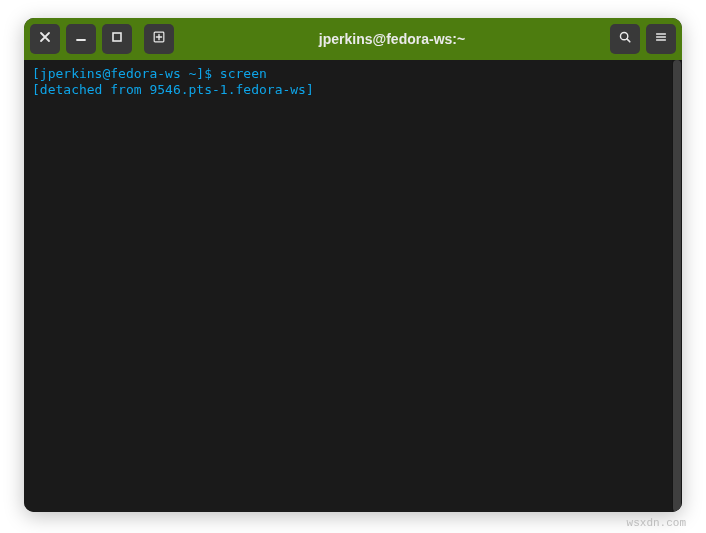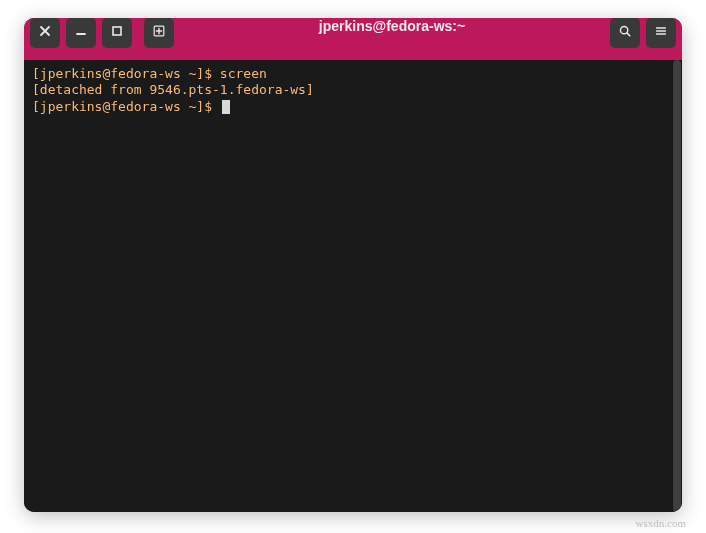--- a/index.html
+++ b/index.html
@@ -18,22 +18,23 @@
       height: 494px;
       background: #1e1e1e;
       border-radius: 10px;
       box-shadow: 0 4px 20px rgba(0,0,0,0.25);
       overflow: hidden;
       display: flex;
       flex-direction: column;
     }
     .titlebar {
       height: 42px;
-      background: #be185d;
+      background: #4d7c0f;
       display: flex;
+      align-items: center;
       padding: 0 6px;
       gap: 6px;
       flex-shrink: 0;
     }
     .titlebar-btn {
       width: 30px;
       height: 30px;
       border-radius: 5px;
       background: #393939;
       display: flex;
@@ -57,21 +58,21 @@
       display: flex;
       gap: 6px;
     }
     .terminal-body {
       flex: 1;
       background: #1a1a1a;
       padding: 6px 8px;
       font-family: "DejaVu Sans Mono", "Liberation Mono", monospace;
       font-size: 13px;
       line-height: 1.25;
-      color: #fdba74;
+      color: #0ea5e9;
       overflow: hidden;
       position: relative;
     }
     .terminal-line {
       white-space: pre;
     }
     .cursor-block {
       display: inline-block;
       width: 8px;
       height: 14px;
@@ -95,21 +96,21 @@
       height: 100%;
       background: #3f3f3f;
       border-radius: 4px;
     }
     .watermark {
       position: absolute;
       right: 20px;
       bottom: 4px;
       font-size: 11px;
       color: #bdbdbd;
-      font-family: Liberation Serif, serif;
+      font-family: Liberation Mono, monospace;
     }
   </style>
 </head>
 <body>
 
 <div class="window">
   <div class="titlebar">
 
     <div class="titlebar-btn">
       <span>
@@ -161,21 +162,20 @@
               <path d="M3 4.5 H13 M3 8 H13 M3 11.5 H13" stroke="#e8e8e8" stroke-width="1.7" stroke-linecap="round"></path>
             </svg>
         </span>
       </div>
     </div>
   </div>
 
   <div class="terminal-body">
     <div class="terminal-line">[jperkins@fedora-ws ~]$ screen</div>
     <div class="terminal-line">[detached from 9546.pts-1.fedora-ws]</div>
-    <div class="terminal-line"><span>[jperkins@fedora-ws ~]$ </span><span class="cursor-block"></span></div>
 
     <div class="scrollbar">
       <div class="scrollbar-thumb"></div>
     </div>
   </div>
 </div>
 
 <div class="watermark">wsxdn.com</div>
 
 </body></html>

